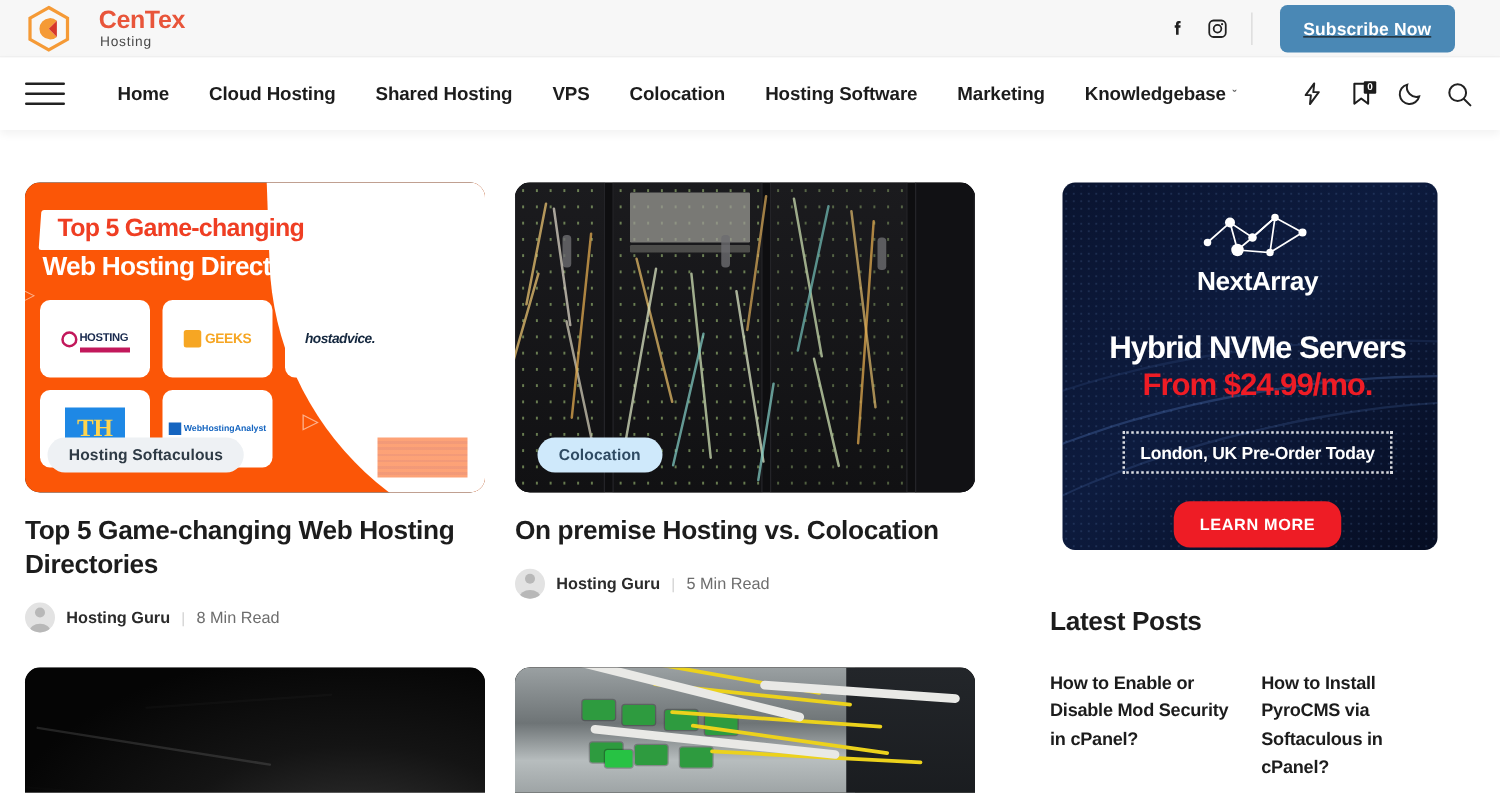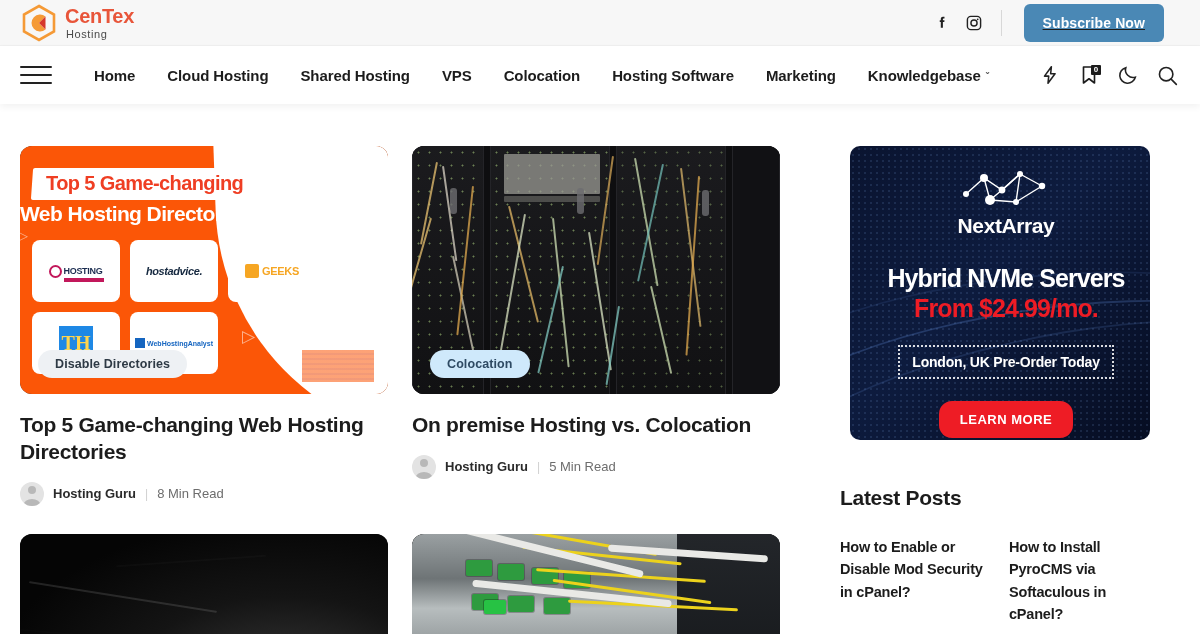--- a/index.html
+++ b/index.html
@@ -15,21 +15,21 @@
 
   
   .topbar {
     height: 46px;
     background: #f7f7f7;
     display: flex;
     align-items: center;
     padding: 0 36px 0 20px;
     border-bottom: 1px solid #f0f0f0;
   }
-  .logo { display: flex; align-items: center; gap: 7px; justify-content: center; }
+  .logo { display: flex; align-items: center; gap: 21px; justify-content: center; }
   .logo-mark { width: 38px; height: 38px; position: relative; flex: none; }
   .logo-text { display: flex; flex-direction: column; line-height: 1; }
   .logo-name {
     font-size: 20px; font-weight: 700; letter-spacing: -0.3px;
   }
   .logo-name .c1 { color: #e8553a; }
   .logo-name .c2 { color: #e8553a; }
   .logo-sub {
     font-size: 11px; color: #4a4a4a; letter-spacing: 0.6px;
     margin-top: 3px; margin-left: 1px; font-weight: 500;
@@ -122,40 +122,40 @@
   }
   .gfx1-ttl-a {
     position: absolute; left: 12px; top: 22px; background: #fff;
     transform: skewX(-4deg); padding: 4px 16px 5px 14px; border-radius: 2px;
   }
   .gfx1-ttl-a span {
     display:block; transform: skewX(4deg);
     color: #ef3e23; font-size: 20px; font-weight: 700; letter-spacing: -0.6px;
   }
   .gfx1-ttl-b {
-    position: absolute; left: 0; top: 56px;
+    position: absolute; left: 14px; top: 56px;
     color: #fff; font-size: 21px; font-weight: 700; letter-spacing: -0.6px;
   }
   .gfx1-grid {
     position: absolute; left: 12px; top: 94px; display: grid;
     grid-template-columns: repeat(3, 88px); grid-template-rows: 62px 62px; gap: 10px;
   }
   .gfx1-cell {
     background: #fff; border-radius: 8px; display: flex; align-items: center;
     justify-content: center; overflow: hidden;
   }
   .l-hd { display:flex; align-items:center; gap:2px; }
   .l-hd i { width:13px;height:13px;border-radius:50%;border:2px solid #c2185b;display:block; }
   .l-hd b { font-size:9px; color:#1a2b4f; font-weight:800; letter-spacing:-0.3px; }
   .l-hd u { display:block; width:40px; height:4px; background:#c2185b; text-decoration:none;}
   .l-ha { font-size:11px; font-weight:800; color:#15283f; font-style: italic; letter-spacing:-0.4px;}
   .l-gk { display:flex;align-items:center;gap:3px;}
   .l-gk i { width:14px;height:14px;background:#f6a623;border-radius:2px;display:block;}
   .l-gk b { font-size:11px; color:#f6a623; font-weight:800; letter-spacing:-0.3px;}
-  .l-th { width:34px;height:34px;background:#1e88e5;display:flex;align-items:center;justify-content:center;
+  .l-th { width:48px;height:34px;background:#1e88e5;display:flex;align-items:center;justify-content:center;
           color:#ffd54f;font-size:20px;font-weight:800;font-family:"Liberation Serif",serif;}
   .l-wh { display:flex;align-items:center;gap:2px;}
   .l-wh i { width:10px;height:10px;background:#1565c0;display:block;}
   .l-wh b { font-size:7px;color:#1565c0;font-weight:800;}
   .gfx1-wave {
     position: absolute; right: 14px; bottom: 12px; width: 72px; height: 32px;
     background: repeating-linear-gradient(to bottom, #fb5607 0 3px, #e8470a 3px 5px);
     opacity: 0.55;
   }
   .gfx1-tri { position: absolute; color: rgba(255,255,255,0.55); font-size: 13px; }
@@ -364,42 +364,42 @@
             </div>
             <div class="gfx1-ttl-b">Web Hosting Directories</div>
             <div class="gfx1-grid">
               <div class="gfx1-cell">
                 <div class="l-hd">
                     <i></i>
                     <div><b>HOSTING</b><u></u></div>
                   </div>
               </div>
               <div class="gfx1-cell">
-                <span class="l-ha">hostadvice.</span>
-              </div>
-              <div class="gfx1-cell">
                 <div class="l-gk">
                     <i></i>
                     <b>GEEKS</b>
                   </div>
+              </div>
+              <div class="gfx1-cell">
+                <span class="l-ha">hostadvice.</span>
               </div>
               <div class="gfx1-cell">
                 <div class="l-th">TH</div>
               </div>
               <div class="gfx1-cell">
                 <div class="l-wh">
                     <i></i>
                     <b>WebHostingAnalyst</b>
                   </div>
               </div>
               <div style="visibility:hidden"></div>
             </div>
             <div class="gfx1-wave"></div>
           </div>
-          <span class="badge pale">Disable Directories</span>
+          <span class="badge pale">Hosting Softaculous</span>
         </div>
         <div class="card-title">Top 5 Game-changing Web Hosting Directories</div>
         <div class="card-meta">
           <span class="avatar"></span>
           <span class="meta-author">Hosting Guru</span>
           <span class="meta-sep">|</span>
           <span class="meta-read">8 Min Read</span>
         </div>
       </div>
 

